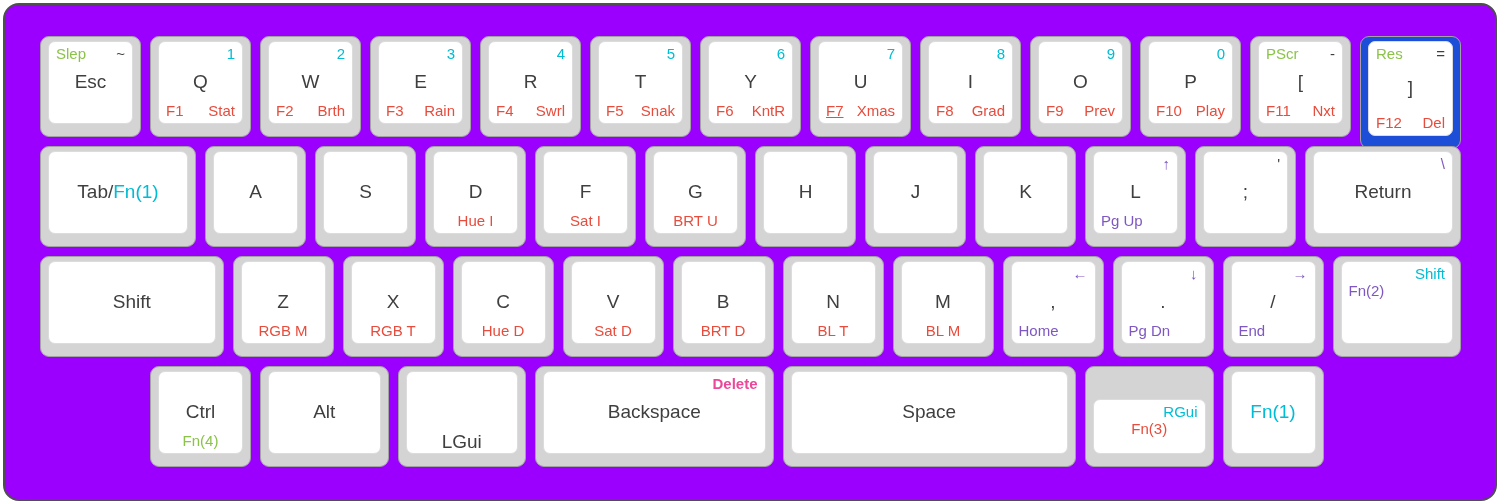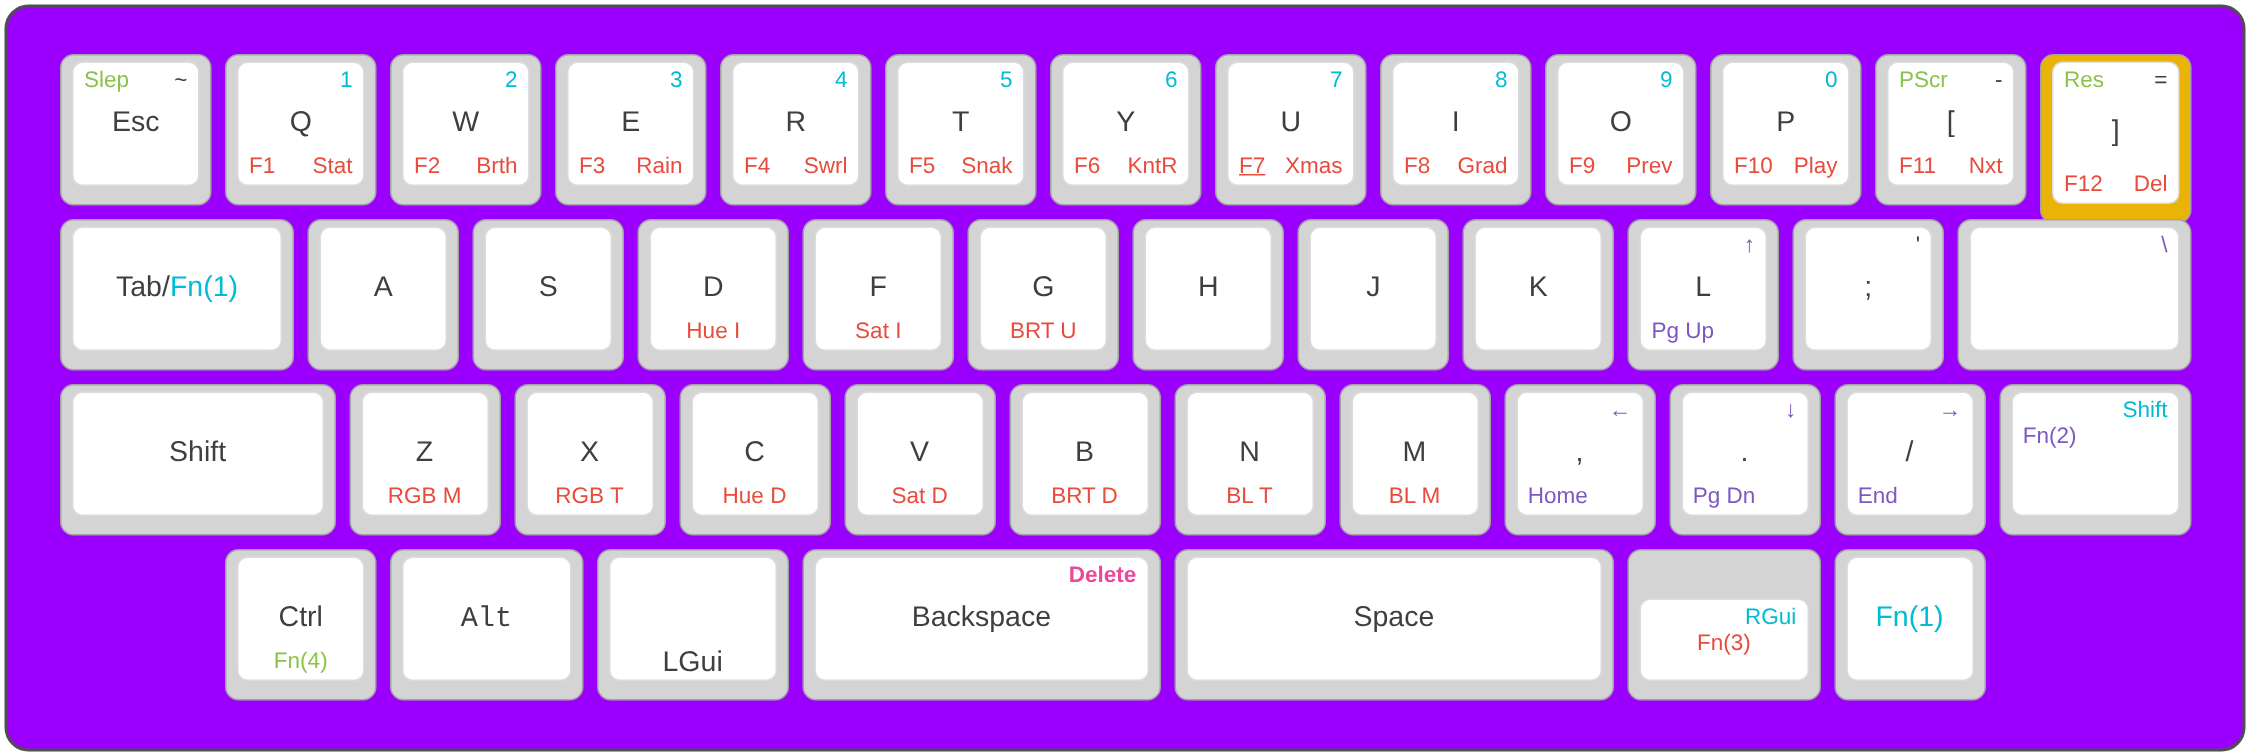--- a/index.html
+++ b/index.html
@@ -254,21 +254,21 @@
         <div class="mid">
           <span class="lg" style="color: rgb(63, 63, 63);">[</span>
         </div>
         <div class="ln">
           <span class="sl"><span class="lg" style="color: rgb(231, 76, 60);">F11</span></span>
           <span class="sc"></span>
           <span class="sr"><span class="lg" style="color: rgb(231, 76, 60);">Nxt</span></span>
         </div>
       </div>
     </div>
-    <div class="key" style="left: 1360px; top: 36px; width: 101px; height: 113px; background: #eab308; border: 1px solid rgb(163, 163, 163);">
+    <div class="key" style="left: 1360px; top: 36px; width: 101px; height: 113px; background: #1d4ed8; border: 1px solid rgb(163, 163, 163);">
       <div class="cap" style="background: rgb(255, 255, 255); border: 1px solid rgb(220, 220, 220);">
         <div class="ln">
           <span class="sl"><span class="lg" style="color: rgb(139, 195, 74);">Res</span></span>
           <span class="sc"></span>
           <span class="sr"><span class="lg" style="color: rgb(63, 63, 63);">=</span></span>
         </div>
         <div class="mid">
           <span class="lg" style="color: rgb(63, 63, 63);">]</span>
         </div>
         <div class="ln">
@@ -466,20 +466,23 @@
         </div>
       </div>
     </div>
     <div class="key" style="left: 1305px; top: 146px; width: 156px; height: 101px; background: rgb(212, 212, 212); border: 1px solid rgb(163, 163, 163);">
       <div class="cap" style="background: rgb(255, 255, 255); border: 1px solid rgb(220, 220, 220);">
         <div class="ln">
           <span class="sl"></span>
           <span class="sc"></span>
           <span class="sr"><span class="lg" style="color: rgb(126, 87, 194);">\</span></span>
         </div>
+        <div class="mid">
+          <span class="lg" style="color: rgb(63, 63, 63);">Return</span>
+        </div>
         <div class="ln">
           <span class="sl"></span>
           <span class="sc"></span>
           <span class="sr"></span>
         </div>
       </div>
     </div>
     <div class="key" style="left: 40px; top: 256px; width: 183.5px; height: 101px; background: rgb(212, 212, 212); border: 1px solid rgb(163, 163, 163);">
       <div class="cap" style="background: rgb(255, 255, 255); border: 1px solid rgb(220, 220, 220);">
         <div class="ln">
@@ -705,21 +708,21 @@
       </div>
     </div>
     <div class="key" style="left: 260px; top: 366px; width: 128.5px; height: 101px; background: rgb(212, 212, 212); border: 1px solid rgb(163, 163, 163);">
       <div class="cap" style="background: rgb(255, 255, 255); border: 1px solid rgb(220, 220, 220);">
         <div class="ln">
           <span class="sl"></span>
           <span class="sc"></span>
           <span class="sr"></span>
         </div>
         <div class="mid">
-          <span class="lg" style="color: rgb(63, 63, 63); font-family: Liberation Mono, monospace;">Alt</span>
+          <span class="lg" style="color: rgb(63, 63, 63);">Alt</span>
         </div>
         <div class="ln">
           <span class="sl"></span>
           <span class="sc"></span>
           <span class="sr"></span>
         </div>
       </div>
     </div>
     <div class="key" style="left: 397.5px; top: 366px; width: 128.5px; height: 101px; background: rgb(212, 212, 212); border: 1px solid rgb(163, 163, 163);">
       <div class="cap" style="background: rgb(255, 255, 255); border: 1px solid rgb(220, 220, 220); gap: 39px;">

